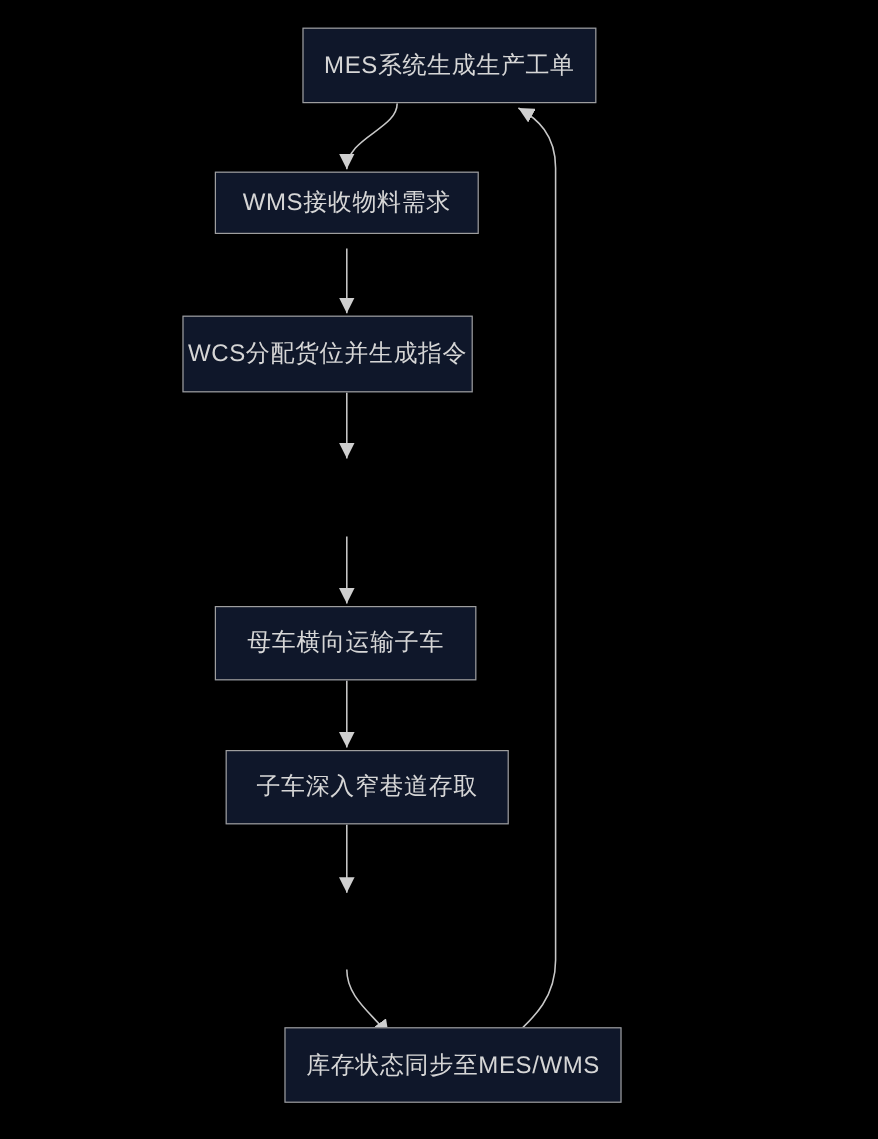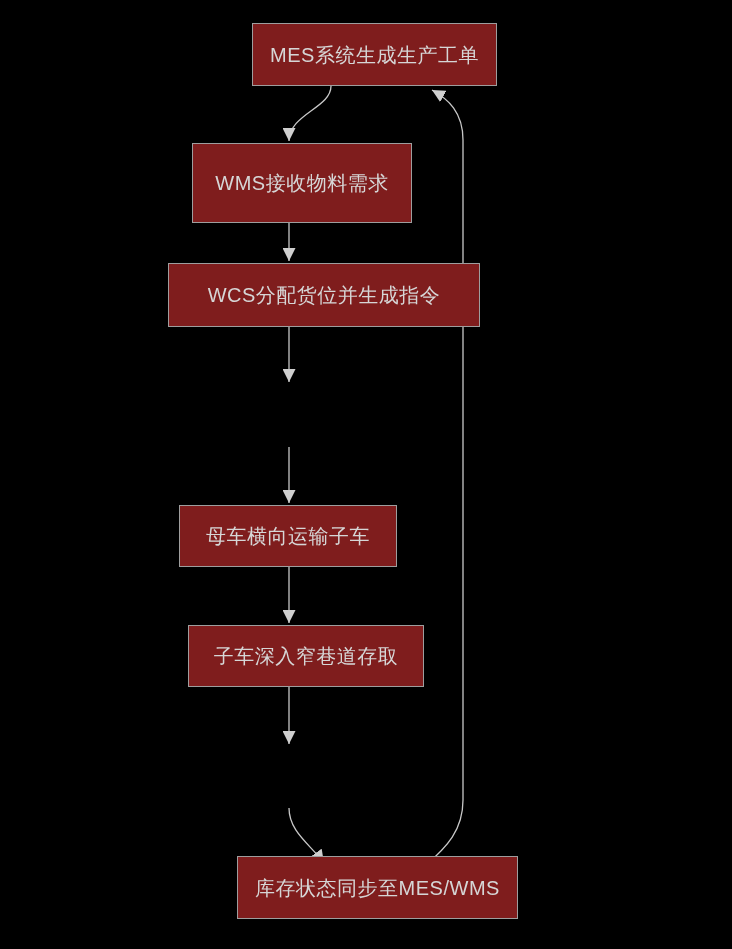--- a/index.html
+++ b/index.html
@@ -23,21 +23,21 @@
     height: 949px;
   }
   .edge-layer path.edge {
     fill: none;
     stroke: #c8c8c8;
     stroke-width: 1.3px;
   }
   .node {
     position: absolute;
     box-sizing: border-box;
-    background: #7f1d1d;
+    background: #0f172a;
     border: 1.5px solid #9e9e9e;
     color: #d6d6d6;
     font-size: 20px;
     line-height: 1.2;
     display: flex;
     align-items: center;
     justify-content: center;
     text-align: center;
     white-space: nowrap;
     letter-spacing: 0.5px;
@@ -62,25 +62,25 @@
     <path class="edge" d="M289,567 L289,623" marker-end="url(#arrow)"></path>
     <path class="edge" d="M289,687 L289,744" marker-end="url(#arrow)"></path>
     <path class="edge" d="M289,808 C289,832 311,845 324,863" marker-end="url(#arrow)"></path>
     <path class="edge" d="M425,866 C447,847 463,830 463,800 L463,140 C463,112 448,99 432,90" marker-end="url(#arrow)"></path>
   </svg>
 
   <div class="node" style="left:252px; top:23px; width:245px; height:63px">
     <span>MES系统生成生产工单</span>
   </div>
 
-  <div class="node" style="left:192px; top:143px; width:220px; height:80px">
+  <div class="node" style="left:179px; top:143px; width:220px; height:52px">
     <span>WMS接收物料需求</span>
   </div>
 
-  <div class="node" style="left:168px; top:263px; width:312px; height:64px">
+  <div class="node" style="left:152px; top:263px; width:242px; height:64px">
     <span>WCS分配货位并生成指令</span>
   </div>
 
 
   <div class="node" style="left:179px; top:505px; width:218px; height:62px">
     <span>母车横向运输子车</span>
   </div>
 
   <div class="node" style="left:188px; top:625px; width:236px; height:62px">
     <span>子车深入窄巷道存取</span>

